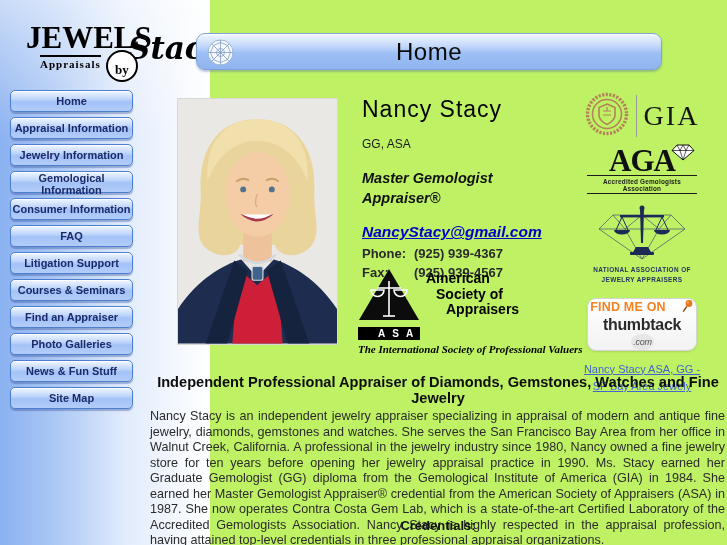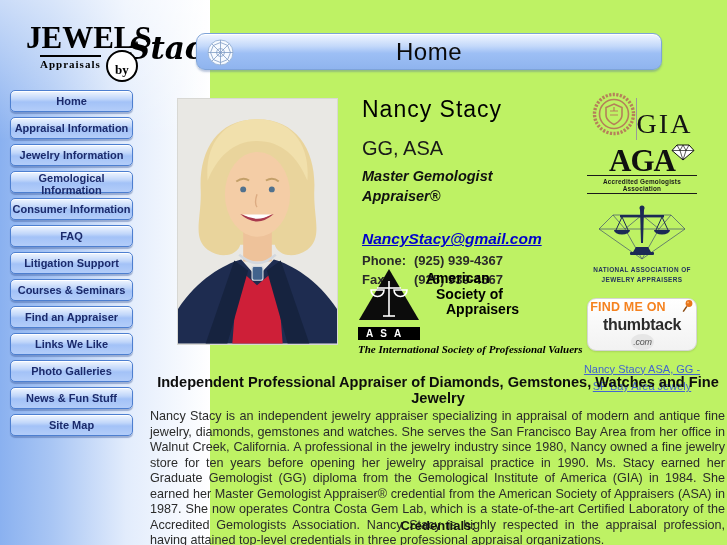--- a/index.html
+++ b/index.html
@@ -41,37 +41,37 @@
     background:linear-gradient(to bottom, #f0f6ff 0%, #c0d6fa 40%, #a3c2f7 55%, #b3cdf9 100%);
     box-shadow:0 2px 1px rgba(55,85,150,.4), inset 0 1px 0 #fff;
     font-family:"Liberation Sans", sans-serif;
     font-size:11px; font-weight:bold; color:#1b2a6b; cursor:pointer;
   }
   
   .photo { position:absolute; left:177px; top:98px; width:161px; height:247px; border:1px solid #d8d8d4; background:#e9e8e4; }
   
   .profile { position:absolute; left:362px; top:96px; width:215px; color:#111; }
   .profile-name { font-size:23px; letter-spacing:1px; color:#000; margin-bottom:14px; }
-  .profile-creds { font-size:20px; color:#1a1a1a; margin-bottom:7px; }
+  .profile-creds { font-size:12px; color:#1a1a1a; margin-bottom:18px; }
   .profile-mga { font-size:14.5px; font-weight:bold; font-style:italic; line-height:1.35; color:#111; }
-  .profile-email { display:inline-block; margin-top:24px; font-size:15.5px; font-weight:bold; font-style:italic; color:#0000cc; text-decoration:underline; cursor:pointer; margin-bottom:4px; }
+  .profile-email { display:inline-block; margin-top:15px; font-size:15.5px; font-weight:bold; font-style:italic; color:#0000cc; text-decoration:underline; cursor:pointer; margin-bottom:4px; }
   .contact-row { display:flex; font-size:13px; font-weight:bold; color:#2a2a2a; line-height:1.45; }
   .contact-label { width:52px; }
   
   .asa-block { position:absolute; left:358px; top:268px; width:218px; }
   .asa-row { display:flex; }
   .asa-mark { width:64px; }
-  .asa-bar { width:62px; height:13px; background:#000; color:#fff; font-size:10px; font-weight:bold; letter-spacing:7px; padding-left:8px; line-height:13px; margin-top:1px; }
+  .asa-bar { width:62px; height:13px; background:#000; color:#fff; font-size:10px; font-weight:bold; letter-spacing:7px; padding-left:20px; line-height:13px; margin-top:1px; }
   .asa-text { margin-left:4px; margin-top:3px; font-size:14px; font-weight:bold; color:#000; line-height:1.12; font-family:"Liberation Sans", sans-serif; }
   .asa-text div:nth-child(2){ margin-left:10px; }
   .asa-text div:nth-child(3){ margin-left:20px; }
   .asa-tagline { margin-top:3px; font-family:"Liberation Serif", serif; font-size:11px; font-weight:bold; font-style:italic; color:#000; white-space:nowrap; }
   
   .right-col { position:absolute; left:580px; top:92px; width:124px; display:flex; flex-direction:column; align-items:center; }
-  .gia-row { display:flex; align-items:flex-end; height:48px; }
+  .gia-row { display:flex; align-items:center; gap:7px; height:48px; }
   .gia-divider { width:1px; height:42px; background:#9a9a9a; }
   .gia-text { font-family:"Liberation Serif", serif; font-size:28px; letter-spacing:2px; color:#141414; }
   .aga { position:relative; margin-top:6px; width:110px; text-align:center; }
   .aga-acronym { font-family:"Liberation Serif", serif; font-size:31px; font-weight:bold; letter-spacing:-1px; color:#101010; line-height:0.95; }
   .aga-diamond { position:absolute; right:2px; top:-2px; }
   .aga-sub { border-top:1.5px solid #1a1a1a; border-bottom:1.5px solid #1a1a1a; font-size:6.4px; font-weight:bold; color:#1a1a1a; padding:1.5px 0; letter-spacing:0.2px; }
   .naja { margin-top:9px; text-align:center; }
   .naja-text { font-size:6.4px; font-weight:bold; color:#24335e; letter-spacing:0.4px; line-height:1.5; }
   .thumbtack-badge {
     margin-top:13px; width:110px; height:53px; background:linear-gradient(#ffffff,#f2f2f2);
@@ -118,21 +118,20 @@
   <nav class="sidebar">
     <button class="nav-btn">Home</button>
     <button class="nav-btn">Appraisal Information</button>
     <button class="nav-btn">Jewelry Information</button>
     <button class="nav-btn">Gemological Information</button>
     <button class="nav-btn">Consumer Information</button>
     <button class="nav-btn">FAQ</button>
     <button class="nav-btn">Litigation Support</button>
     <button class="nav-btn">Courses &amp; Seminars</button>
     <button class="nav-btn">Find an Appraiser</button>
-    <button class="nav-btn">Links We Like</button>
     <button class="nav-btn">Photo Galleries</button>
     <button class="nav-btn">News &amp; Fun Stuff</button>
     <button class="nav-btn">Site Map</button>
   </nav>
 
   <div class="photo">
     <svg viewBox="0 0 161 247" width="159" height="245">
       <rect width="161" height="247" fill="#e9e8e4"></rect>
       <path d="M80 20 C38 20 21 54 23 92 C24 120 14 140 30 152 C46 163 61 156 63 147 L98 147 C100 156 115 163 131 152 C147 140 137 120 138 92 C140 54 122 20 80 20 Z" fill="#e9d49c"></path>
       <rect x="66" y="122" width="29" height="42" fill="#eec29a"></rect>

